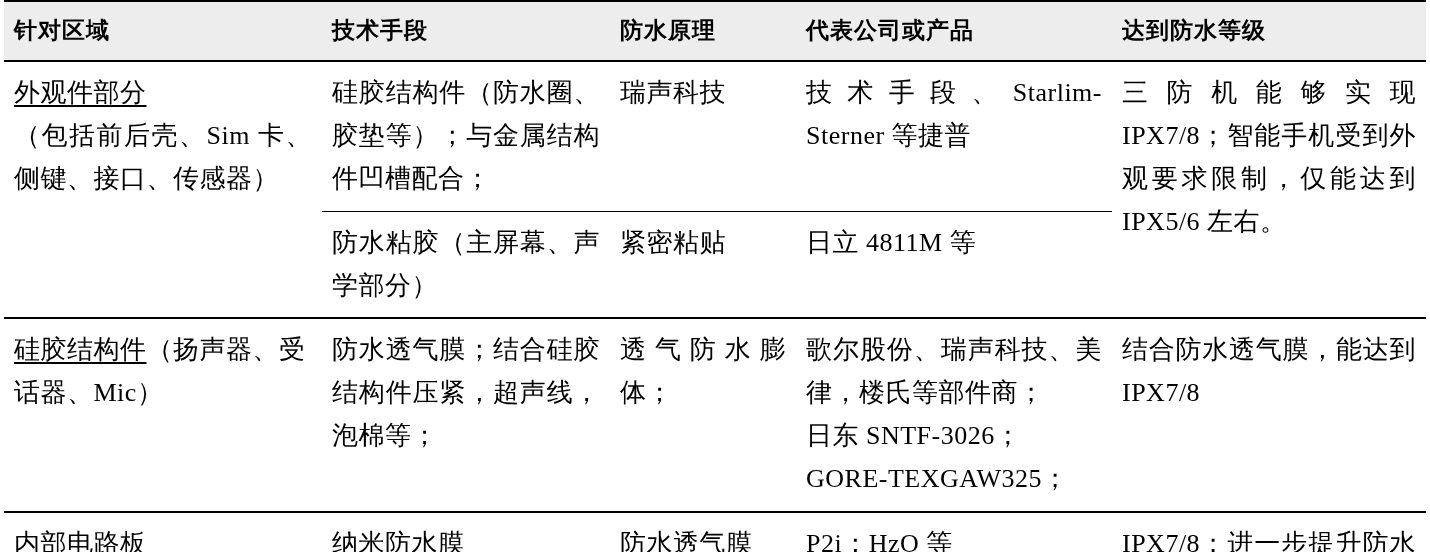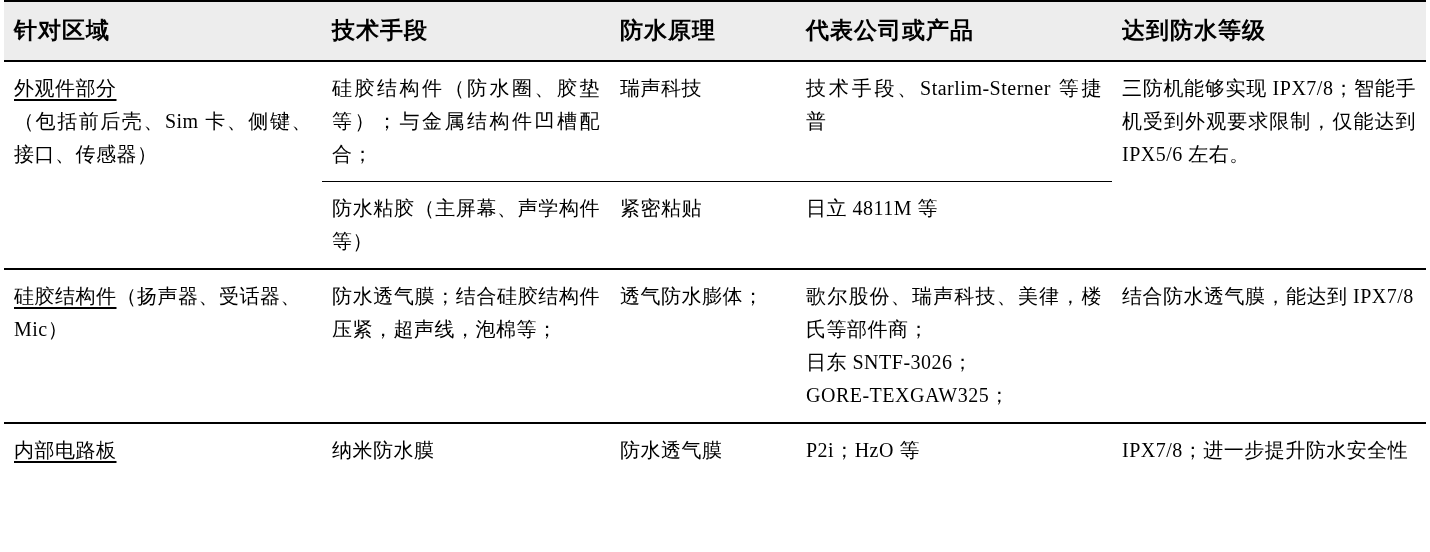--- a/index.html
+++ b/index.html
@@ -40,21 +40,21 @@
     font-weight: bold;
     font-size: 23px;
     text-align: left;
     padding: 8px 10px 10px 10px;
     letter-spacing: 1px;
     font-family: "Liberation Serif", "DejaVu Serif", serif;
     vertical-align: middle;
     height: 40px;
   }
   tbody td {
-    font-size: 20px;
+    font-size: 26px;
     line-height: 1.65;
     padding: 10px 10px 10px 10px;
     vertical-align: top;
     letter-spacing: 0.5px;
   }
   tbody tr.group-start > td {
     border-top: 2px solid #000;
   }
   tbody tr.sub-row > td.sub-line {
     border-top: 1px solid #000;
@@ -112,21 +112,21 @@
         <td rowspan="2">
           <span class="cell-title u blockline">外观件部分</span>
           <span class="blockline just">（包括前后壳、Sim 卡、侧键、接口、传感器）</span>
         </td>
         <td class="just">硅胶结构件（防水圈、胶垫等）；与金属结构件凹槽配合；</td>
         <td>瑞声科技</td>
         <td class="just">技术手段、Starlim-Sterner 等捷普</td>
         <td rowspan="2" class="just">三防机能够实现 IPX7/8；智能手机受到外观要求限制，仅能达到 IPX5/6 左右。</td>
       </tr>
       <tr class="sub-row">
-        <td class="sub-line just">防水粘胶（主屏幕、声学构件等）</td>
+        <td class="sub-line just">防水粘胶（主屏幕、声学部分）</td>
         <td class="sub-line">紧密粘贴</td>
         <td class="sub-line">日立 4811M 等</td>
       </tr>
 
       <tr class="group-start">
         <td>
           <span class="cell-title"><span class="u">硅胶结构件</span><span>（扬声器、受话器、Mic）</span></span>
         </td>
         <td class="just">防水透气膜；结合硅胶结构件压紧，超声线，泡棉等；</td>
         <td class="just">透气防水膨体；</td>

